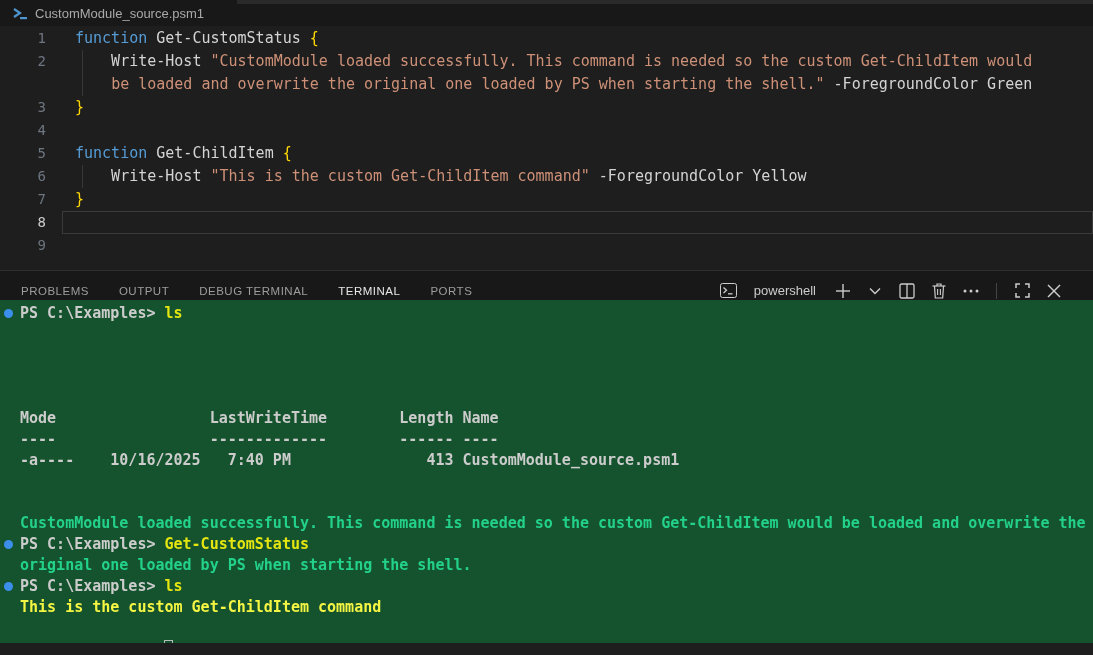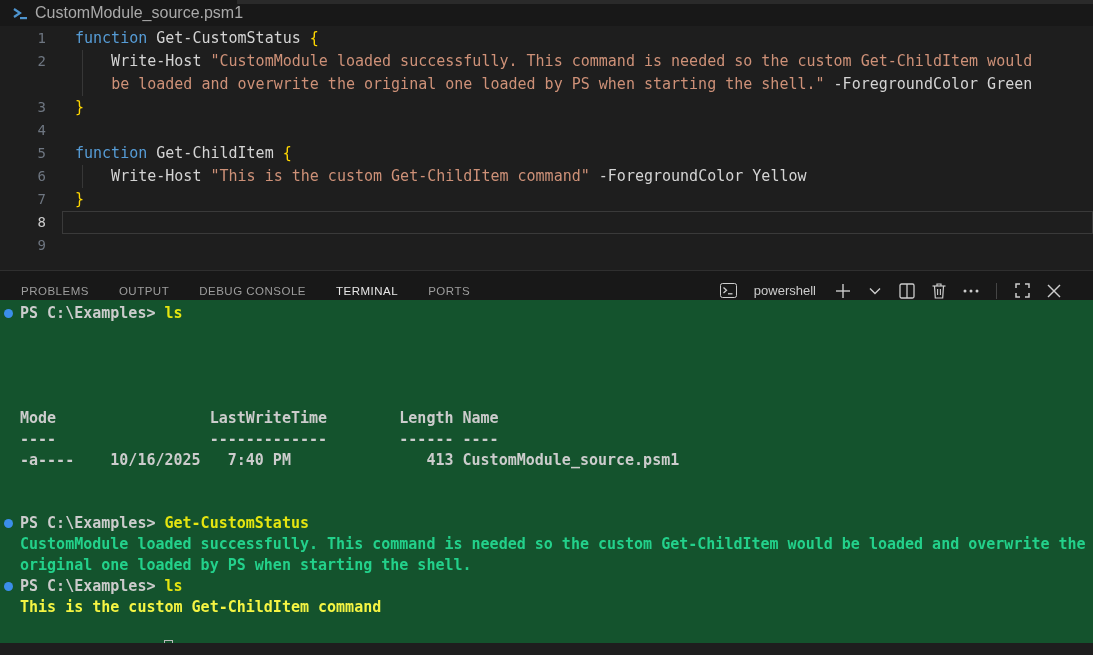--- a/index.html
+++ b/index.html
@@ -3,21 +3,21 @@
 <meta charset="utf-8">
 <style>
   * { margin:0; padding:0; box-sizing:border-box; }
   html,body { width:1093px; height:655px; overflow:hidden; }
   body { background:#1e1e1e; font-family:"Liberation Sans", sans-serif; position:relative; }
 
   
   #titlebar { position:absolute; left:0; top:0; width:1093px; height:26px; background:#181818; }
   #tabstrip-rest { position:absolute; left:237px; top:0; width:856px; height:4px; background:#2a2a2a; }
   #file-tab { position:absolute; left:0; top:0; height:26px; display:flex; align-items:center; padding-left:13px; }
-  #file-tab .fname { color:#a9a9a9; font-size:16px; margin-left:7px; }
+  #file-tab .fname { color:#a9a9a9; font-size:13px; margin-left:7px; }
 
   
   #editor { position:absolute; left:0; top:26px; width:1093px; height:246px; background:#1e1e1e; padding-top:1px; }
   .eline { position:relative; height:23px; line-height:23px;
            font-family:"DejaVu Sans Mono", monospace; font-size:15px; white-space:pre; }
   .eline .ln { position:absolute; left:0; top:0; width:46px; text-align:right;
                color:#6e7681; font-size:14px; }
   .eline .ln.active { color:#cccccc; }
   .eline .lcontent { position:absolute; left:75px; top:0; }
   .eline .guide { position:absolute; left:82px; top:0; bottom:0; width:1px; background:#373737; }
@@ -83,21 +83,21 @@
       <div class="eline"><div class="ln">7</div><div class="lcontent"><span class="c-brace">}</span></div></div>
       <div class="eline"><div class="curline"></div><div class="ln active">8</div><div class="lcontent"></div></div>
       <div class="eline"><div class="ln">9</div></div>
     </div>
 </div>
 
 <div id="panel-header">
   <div id="panel-tabs">
     <span class="ptab">PROBLEMS</span>
     <span class="ptab">OUTPUT</span>
-    <span class="ptab">DEBUG CONSOLE</span>
+    <span class="ptab">DEBUG TERMINAL</span>
     <span class="ptab active">TERMINAL</span>
     <span class="ptab">PORTS</span>
   </div>
   <div id="panel-actions">
     <span class="icon-btn">
       <svg width="17" height="15" viewBox="0 0 17 15">
         <rect x="0.5" y="0.5" width="16" height="14" rx="2" stroke="#cccccc" fill="none"></rect>
         <path d="M3.5 4.5 L6.5 7.2 L3.5 9.9" stroke="#cccccc" stroke-width="1.3" fill="none"></path>
         <line x1="8" y1="10.8" x2="12.5" y2="10.8" stroke="#cccccc" stroke-width="1.3"></line>
       </svg>
@@ -159,20 +159,20 @@
       <div class="trow"><div class="cmddot"></div><span class="t-prompt">PS C:\Examples&gt; </span><span class="t-cmd">ls</span></div>
       <div class="trow"></div>
       <div class="trow"></div>
       <div class="trow"></div>
       <div class="trow"></div>
       <div class="trow"><span class="t-out">Mode                 LastWriteTime        Length Name</span></div>
       <div class="trow"><span class="t-out">----                 -------------        ------ ----</span></div>
       <div class="trow"><span class="t-out">-a----    10/16/2025   7:40 PM               413 CustomModule_source.psm1</span></div>
       <div class="trow"></div>
       <div class="trow"></div>
+      <div class="trow"><span class="t-green">CustomModule loaded successfully. This command is needed so the custom Get-ChildItem would be loaded and overwrite the</span></div>
       <div class="trow"><div class="cmddot"></div><span class="t-prompt">PS C:\Examples&gt; </span><span class="t-cmd">Get-CustomStatus</span></div>
-      <div class="trow"><span class="t-green">CustomModule loaded successfully. This command is needed so the custom Get-ChildItem would be loaded and overwrite the</span></div>
       <div class="trow"><span class="t-green">original one loaded by PS when starting the shell.</span></div>
       <div class="trow"><div class="cmddot"></div><span class="t-prompt">PS C:\Examples&gt; </span><span class="t-cmd">ls</span></div>
       <div class="trow"><span class="t-yellow">This is the custom Get-ChildItem command</span></div>
     </div>
   <div id="terminal-cursor"></div>
 </div>
 
 </body></html>

